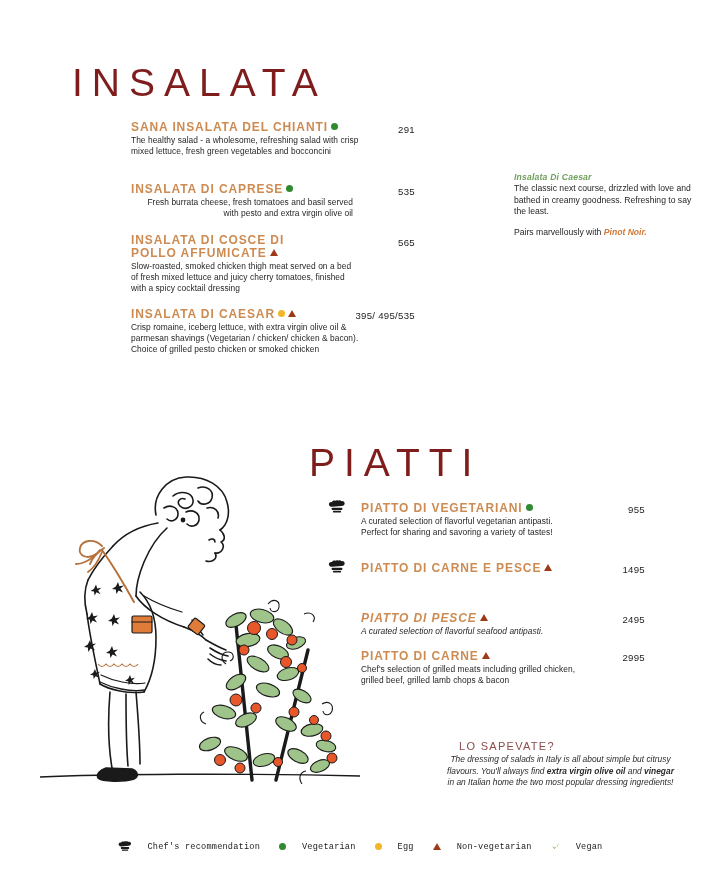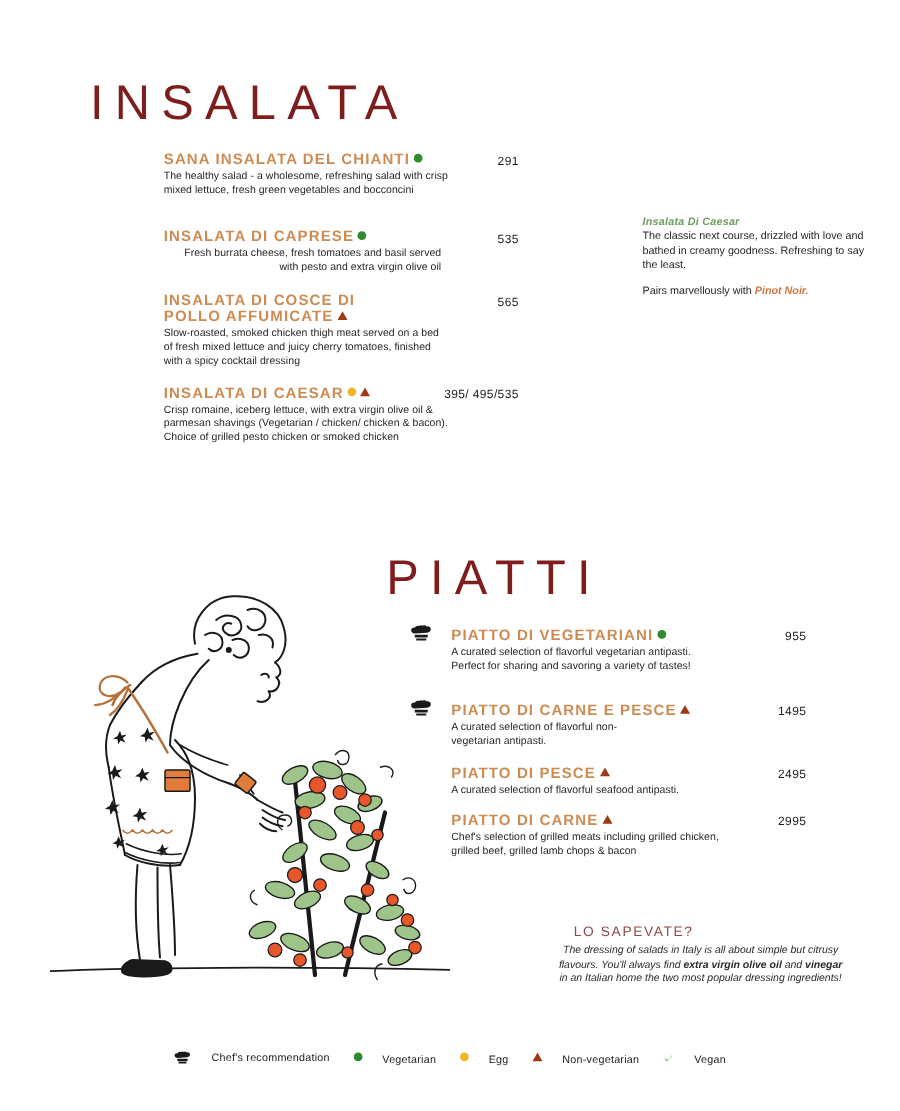--- a/index.html
+++ b/index.html
@@ -157,26 +157,27 @@
     left: 0;
     top: 841px;
     width: 720px;
     display: flex;
     justify-content: center;
     align-items: center;
     gap: 19px;
   }
   .legend-item {
     display: flex;
-    align-items: flex-start;
+    align-items: center;
     gap: 16px;
     font-size: 8.6px;
     color: #1c1c1c;
     letter-spacing: 0.2px;
     white-space: nowrap;
+    font-family: Liberation Mono, monospace;
   }
   .legend-item .marker { margin-left: 0; top: 0; }
 
   
   #illustration {
     position: absolute;
     left: 40px;
     top: 468px;
     width: 320px;
     height: 345px;
@@ -231,25 +232,24 @@
 </svg>
 
 <div class="menu-item" style="left:361px; top:502px; width:250px;">
   <div class="item-title"><span>PIATTO DI VEGETARIANI</span><span class="marker marker-veg"></span></div>
   <p class="item-desc" style="width:215px;">A curated selection of flavorful vegetarian antipasti. Perfect for sharing and savoring a variety of tastes!</p>
 </div>
 <div class="item-price" style="left:565px; top:504px; width:80px;">955</div>
 
 <div class="menu-item" style="left:361px; top:562px; width:250px;">
   <div class="item-title"><span>PIATTO DI CARNE E PESCE</span><span class="marker marker-nonveg"></span></div>
-  <p class="item-desc" style="width:160px;">A curated selection of flavorful non-vegetarian antipasti.</p>
 </div>
 <div class="item-price" style="left:565px; top:564px; width:80px;">1495</div>
 
-<div class="menu-item" style="left:361px; top:612px; width:250px;">
+<div class="menu-item" style="left:361px; top:612px; width:250px;font-style:italic;">
   <div class="item-title"><span>PIATTO DI PESCE</span><span class="marker marker-nonveg"></span></div>
   <p class="item-desc" style="width:245px;">A curated selection of flavorful seafood antipasti.</p>
 </div>
 <div class="item-price" style="left:565px; top:614px; width:80px;">2495</div>
 
 <div class="menu-item" style="left:361px; top:650px; width:250px;">
   <div class="item-title"><span>PIATTO DI CARNE</span><span class="marker marker-nonveg"></span></div>
   <p class="item-desc" style="width:228px;">Chef's selection of grilled meats including grilled chicken, grilled beef, grilled lamb chops &amp; bacon</p>
 </div>
 <div class="item-price" style="left:565px; top:652px; width:80px;">2995</div>

